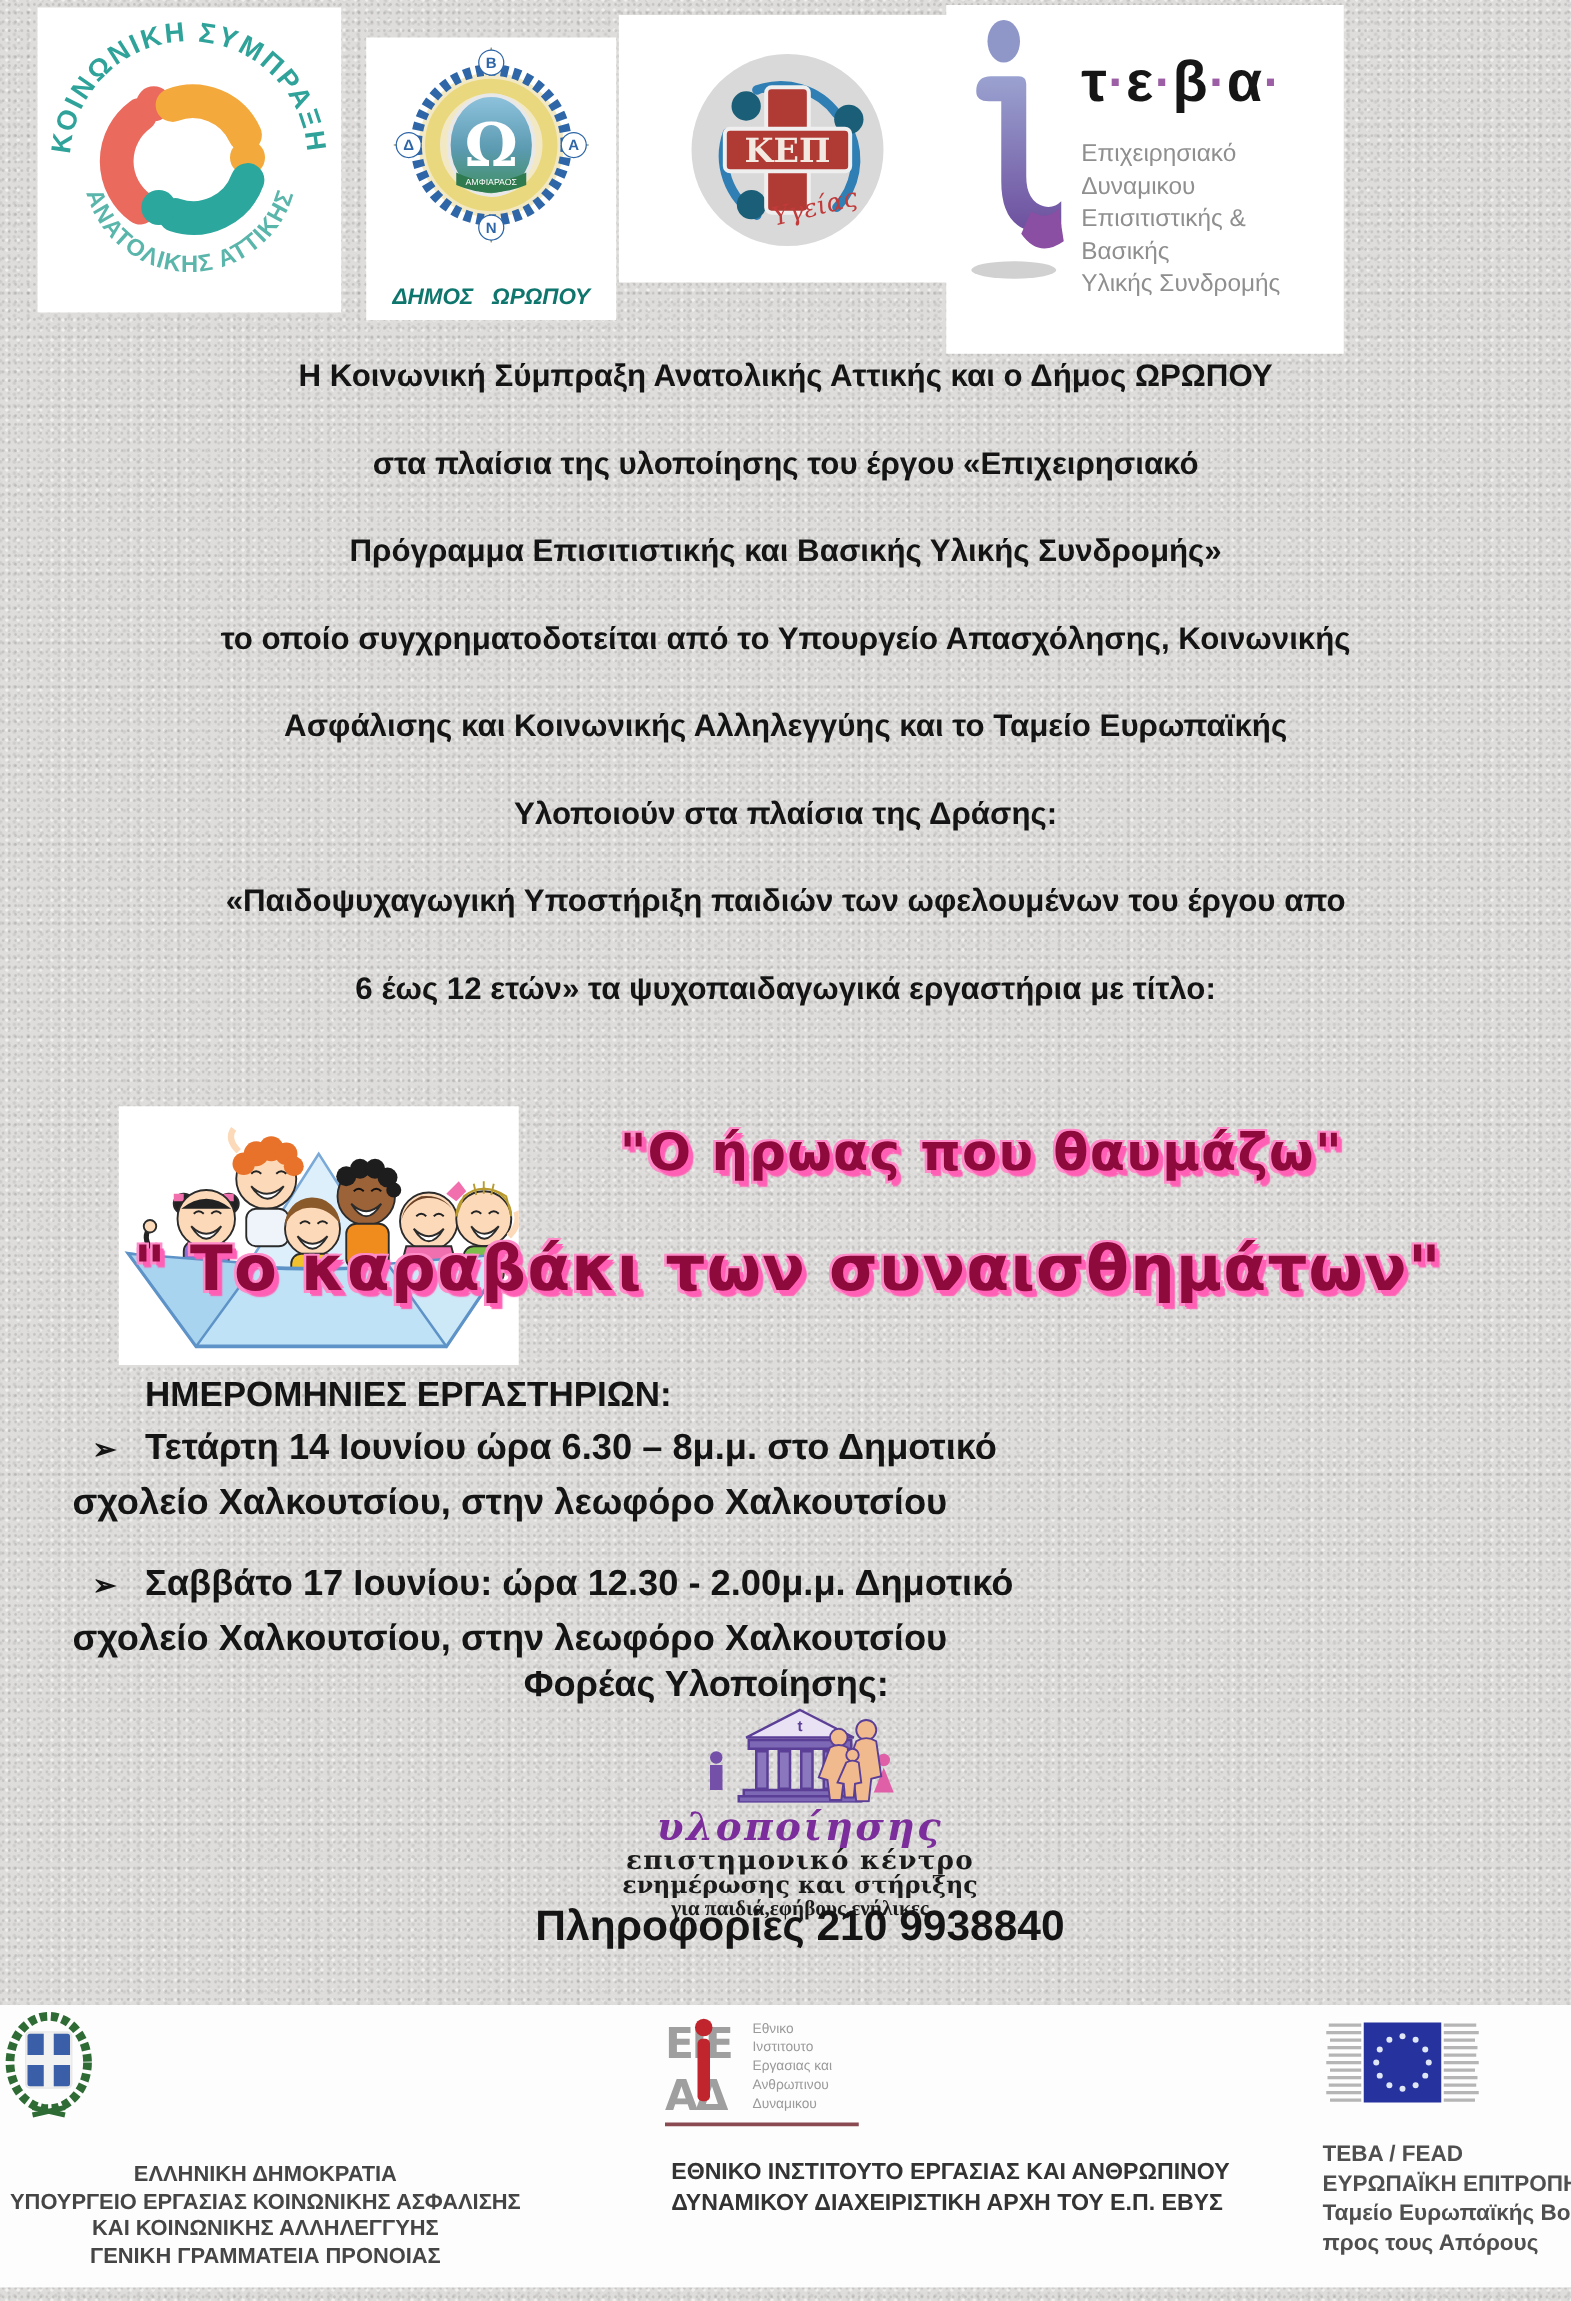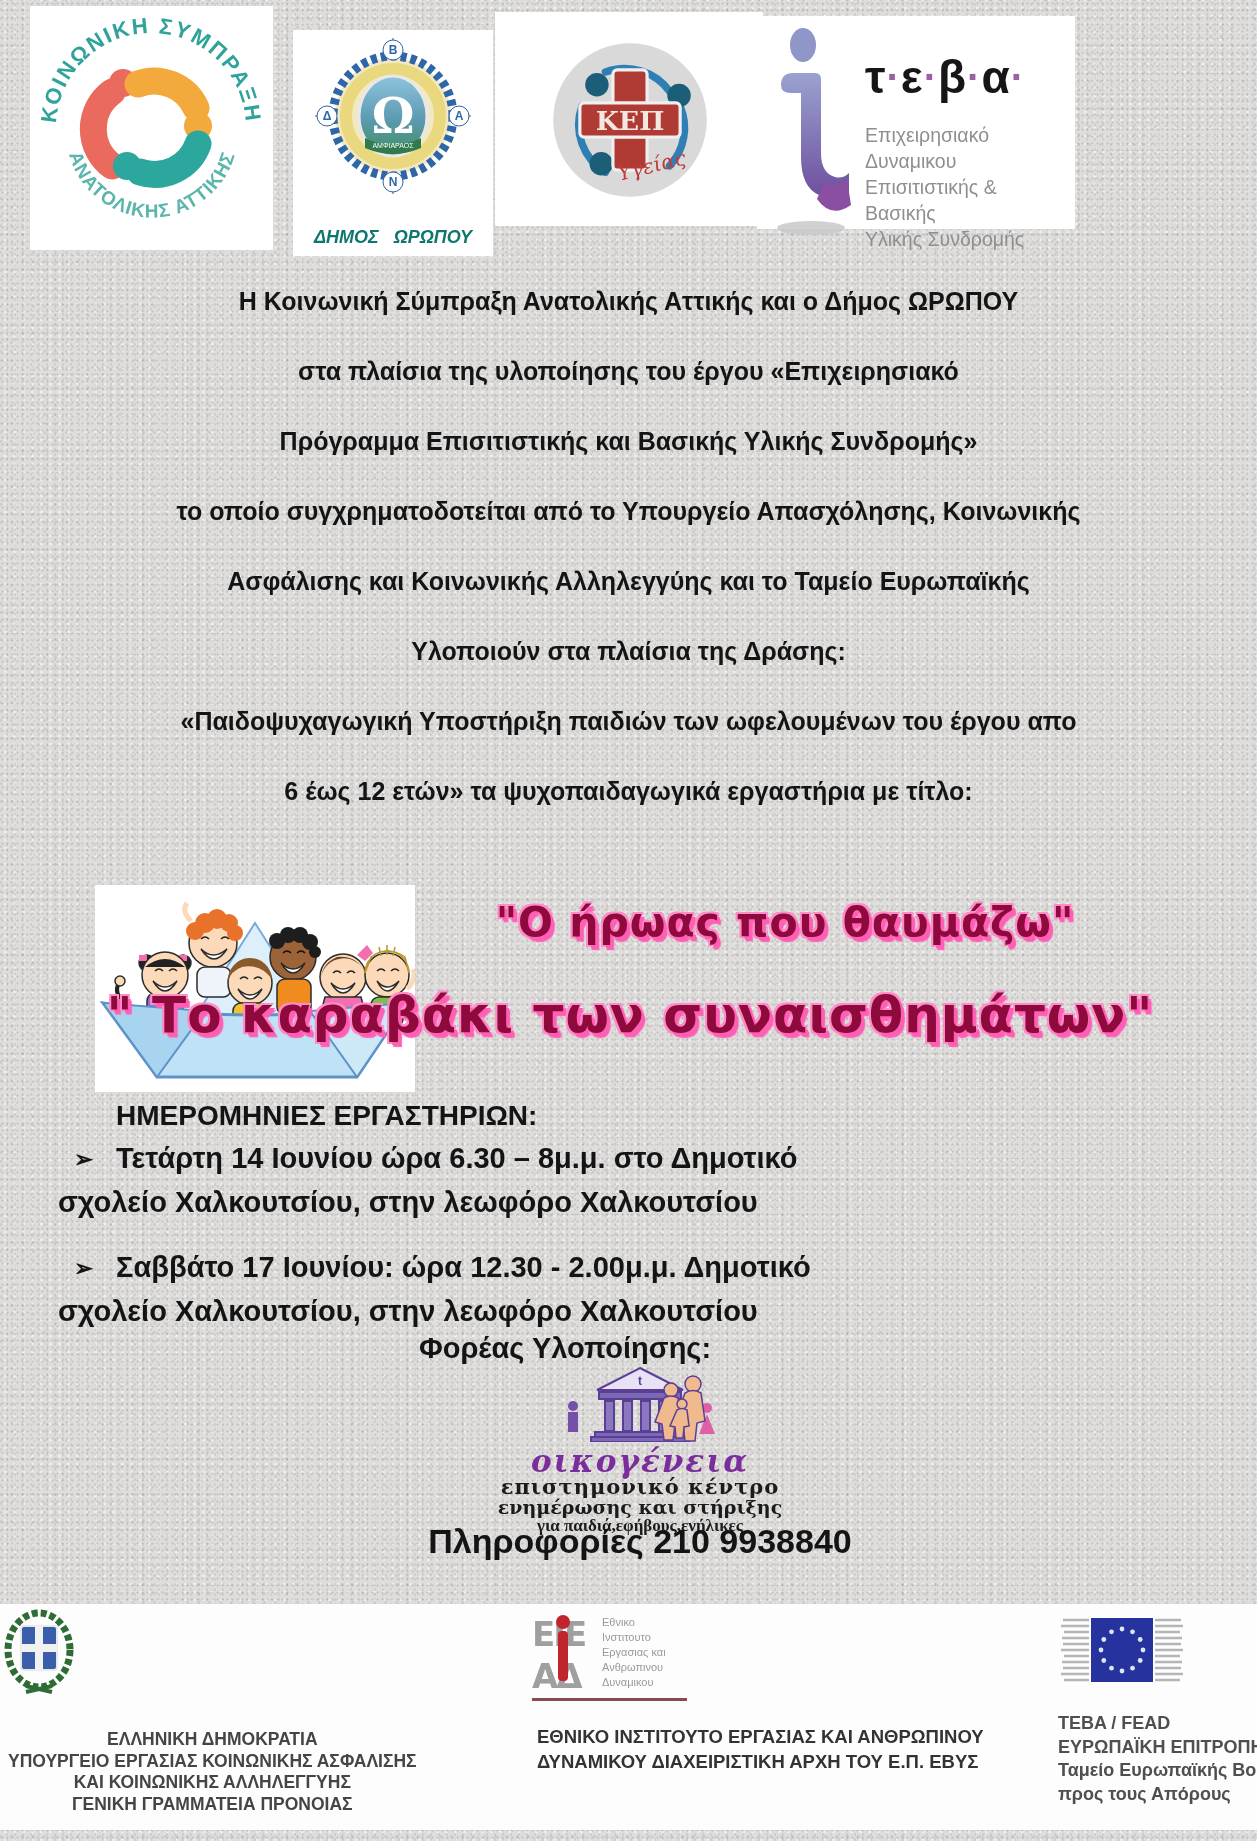--- a/index.html
+++ b/index.html
@@ -144,21 +144,21 @@
       <g>
         <rect x="59" y="28" width="32" height="94" rx="4" fill="#b03a34" stroke="#efefef" stroke-width="3"></rect>
         <rect x="28" y="59" width="94" height="32" rx="4" fill="#b03a34" stroke="#efefef" stroke-width="3"></rect>
         <rect x="48" y="62" width="54" height="26" fill="#b03a34"></rect>
       </g>
       <text x="75" y="84" text-anchor="middle" font-family="DejaVu Serif,serif" font-weight="bold" font-size="25" fill="#f3e9e1">ΚΕΠ</text>
       <text x="97" y="124" text-anchor="middle" font-family="DejaVu Serif,serif" font-style="italic" font-size="19" fill="#c23b3b" transform="rotate(-14 97 124)">Υγείας</text>
     </svg>
   </div>
 
-  <div class="whitebox" style="left:757px;top:16px;width:318px;height:213px;">
+  <div class="whitebox" style="left:757px;top:4px;width:318px;height:279px;">
     <svg width="95" height="225" viewBox="0 0 95 225" style="position:absolute;left:6px;top:5px;">
       <defs>
         <linearGradient id="tGrad" x1="0" y1="0" x2="0" y2="1">
           <stop offset="0%" stop-color="#9aa2d0"></stop>
             <stop offset="100%" stop-color="#6d4f9e"></stop>
         </linearGradient>
       </defs>
       <ellipse cx="48" cy="207" rx="34" ry="7" fill="#c9c9c9" opacity="0.85"></ellipse>
       <ellipse cx="40" cy="24" rx="13" ry="17" fill="#8f97c9"></ellipse>
       <path d="M 18,64 Q 18,52 30,52 L 52,52 Q 58,52 58,58 L 58,132 Q 58,152 72,156 Q 80,158 86,152 L 86,172 Q 70,180 56,174 Q 38,166 38,136 L 38,72 L 28,72 Q 18,72 18,64 Z" fill="url(#tGrad)"></path>
@@ -293,21 +293,21 @@
       </g>
       <g fill="#f0b98e" stroke="#5b3f96" stroke-width="1.5">
         <circle cx="138" cy="18" r="8"></circle>
           <path d="M 130,27 q 8,-5 16,0 l 4,28 -8,2 -2,18 -10,0 -2,-18 -8,-2 Z"></path>
         <circle cx="116" cy="24" r="7"></circle>
           <path d="M 109,32 q 7,-4 14,0 l 4,24 -7,2 -2,16 -9,0 -2,-16 -7,-2 Z"></path>
         <circle cx="127" cy="38" r="5"></circle>
           <path d="M 122,44 q 5,-3 10,0 l 2,16 -5,1 -1,11 -7,0 -1,-11 -5,-1 Z"></path>
       </g>
     </svg>
-    <div class="oik-name">οικογένεια</div>
+    <div class="oik-name">υλοποίησης</div>
     <div class="oik-desc oik-d1">επιστημονικό κέντρο</div>
     <div class="oik-desc oik-d2">ενημέρωσης και στήριξης</div>
     <div class="oik-desc oik-d3">για παιδιά,εφήβους,ενήλικες</div>
   </div>
 
   <div class="phone">Πληροφορίες 210 9938840</div>
 
   <div class="footer-band"></div>
 
   <svg width="74" height="100" viewBox="0 0 74 100" style="position:absolute;left:2px;top:1606px;">

